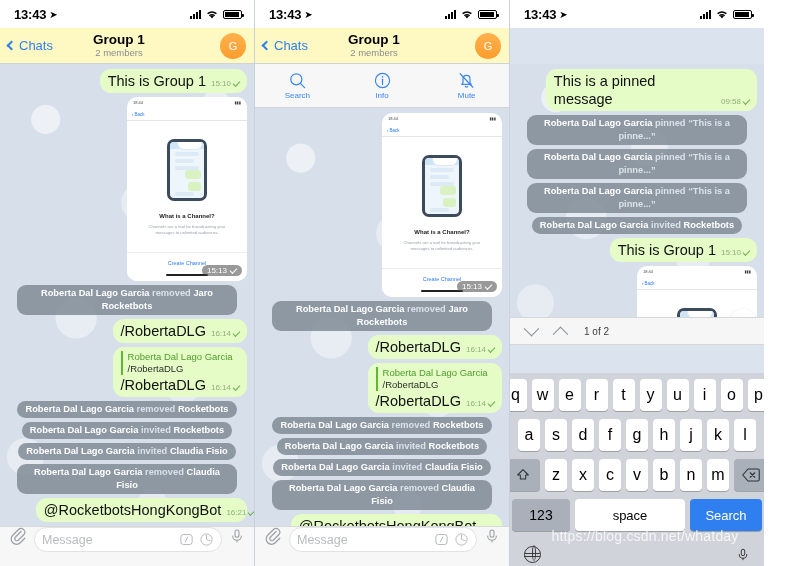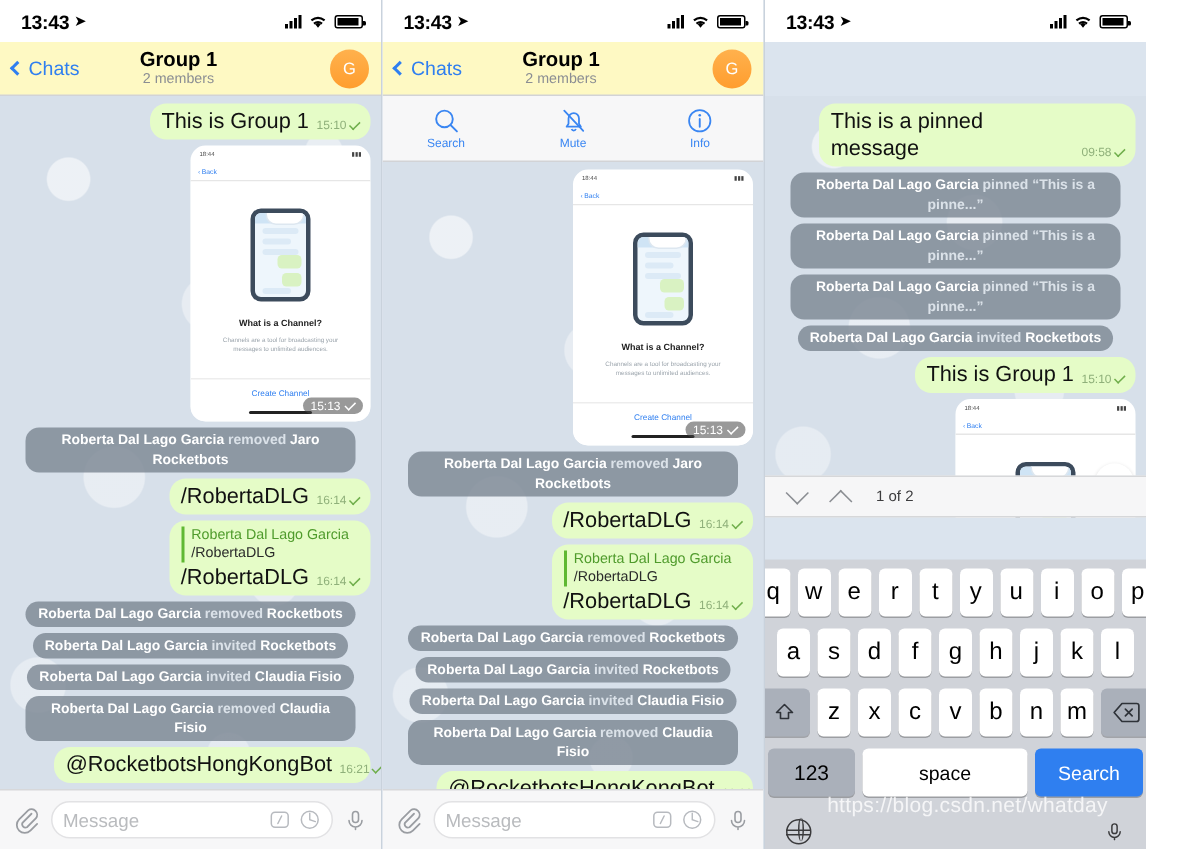--- a/index.html
+++ b/index.html
@@ -236,21 +236,21 @@
     background: rgba(70,70,70,.55); color: #fff;
     font-size: 8px; border-radius: 8px; padding: 1px 5px;
     display: flex; align-items: center; gap: 3px; margin-left: 14px;
   }
   .ph-time .tick { border-color: #fff; }
 
   
   .inputbar {
     position: absolute; left: 0; right: 0; bottom: 0; height: 40px;
     background: #f7f7f8; border-top: 1px solid #d7d8da;
-    display: flex; align-items: center; gap: 7px; padding: 0 9px;
+    display: flex; align-items: flex-start; gap: 7px; padding: 0 9px;
   }
   .mfield {
     flex: 1; height: 25px; background: #fff; border: 1px solid #e2e2e4;
     border-radius: 13px; display: flex; align-items: center;
     padding: 0 7px; gap: 5px;
   }
   .mplace { font-size: 12.5px; color: #b9bbbe; flex: 1; }
 
   
   .searchnav {
@@ -547,36 +547,36 @@
           <svg width="19" height="19" viewBox="0 0 24 24">
             <circle cx="10.5" cy="10.5" r="7" stroke="#3a86f2" stroke-width="1.6" fill="none"></circle>
             <path d="M15.6 15.6 L21 21" stroke="#3a86f2" stroke-width="1.6" stroke-linecap="round"></path>
           </svg>
         </span>
         <span class="action-label">Search</span>
       </div>
       <div class="action">
         <span class="ic">
           <svg width="19" height="19" viewBox="0 0 24 24">
+            <circle cx="12" cy="12" r="9" stroke="#3a86f2" stroke-width="1.5" fill="none"></circle>
+            <circle cx="12" cy="7.4" r="1.1" fill="#3a86f2"></circle>
+            <path d="M12 10.5 L12 17" stroke="#3a86f2" stroke-width="1.6" stroke-linecap="round"></path>
+          </svg>
+        </span>
+        <span class="action-label">Info</span>
+      </div>
+      <div class="action">
+        <span class="ic">
+          <svg width="19" height="19" viewBox="0 0 24 24">
             <path d="M6 17 h12 l-1.6-2.4 V10 a4.4 4.4 0 0 0-8.8 0 v4.6 Z" stroke="#3a86f2" stroke-width="1.5" fill="none" stroke-linejoin="round"></path>
             <path d="M10.2 19 a1.9 1.9 0 0 0 3.6 0" stroke="#3a86f2" stroke-width="1.5" fill="none"></path>
             <path d="M4 3.5 L20 20.5" stroke="#3a86f2" stroke-width="1.5" stroke-linecap="round"></path>
           </svg>
         </span>
         <span class="action-label">Mute</span>
-      </div>
-      <div class="action">
-        <span class="ic">
-          <svg width="19" height="19" viewBox="0 0 24 24">
-            <circle cx="12" cy="12" r="9" stroke="#3a86f2" stroke-width="1.5" fill="none"></circle>
-            <circle cx="12" cy="7.4" r="1.1" fill="#3a86f2"></circle>
-            <path d="M12 10.5 L12 17" stroke="#3a86f2" stroke-width="1.6" stroke-linecap="round"></path>
-          </svg>
-        </span>
-        <span class="action-label">Info</span>
       </div>
     </div>
 
     <div class="chat" style="top:108px;bottom:40px">
       <div class="row out">
         <div class="photo-bubble">
           <div class="ph-status">
             <span>18:44</span>
             <span>▮▮▮</span>
           </div>

